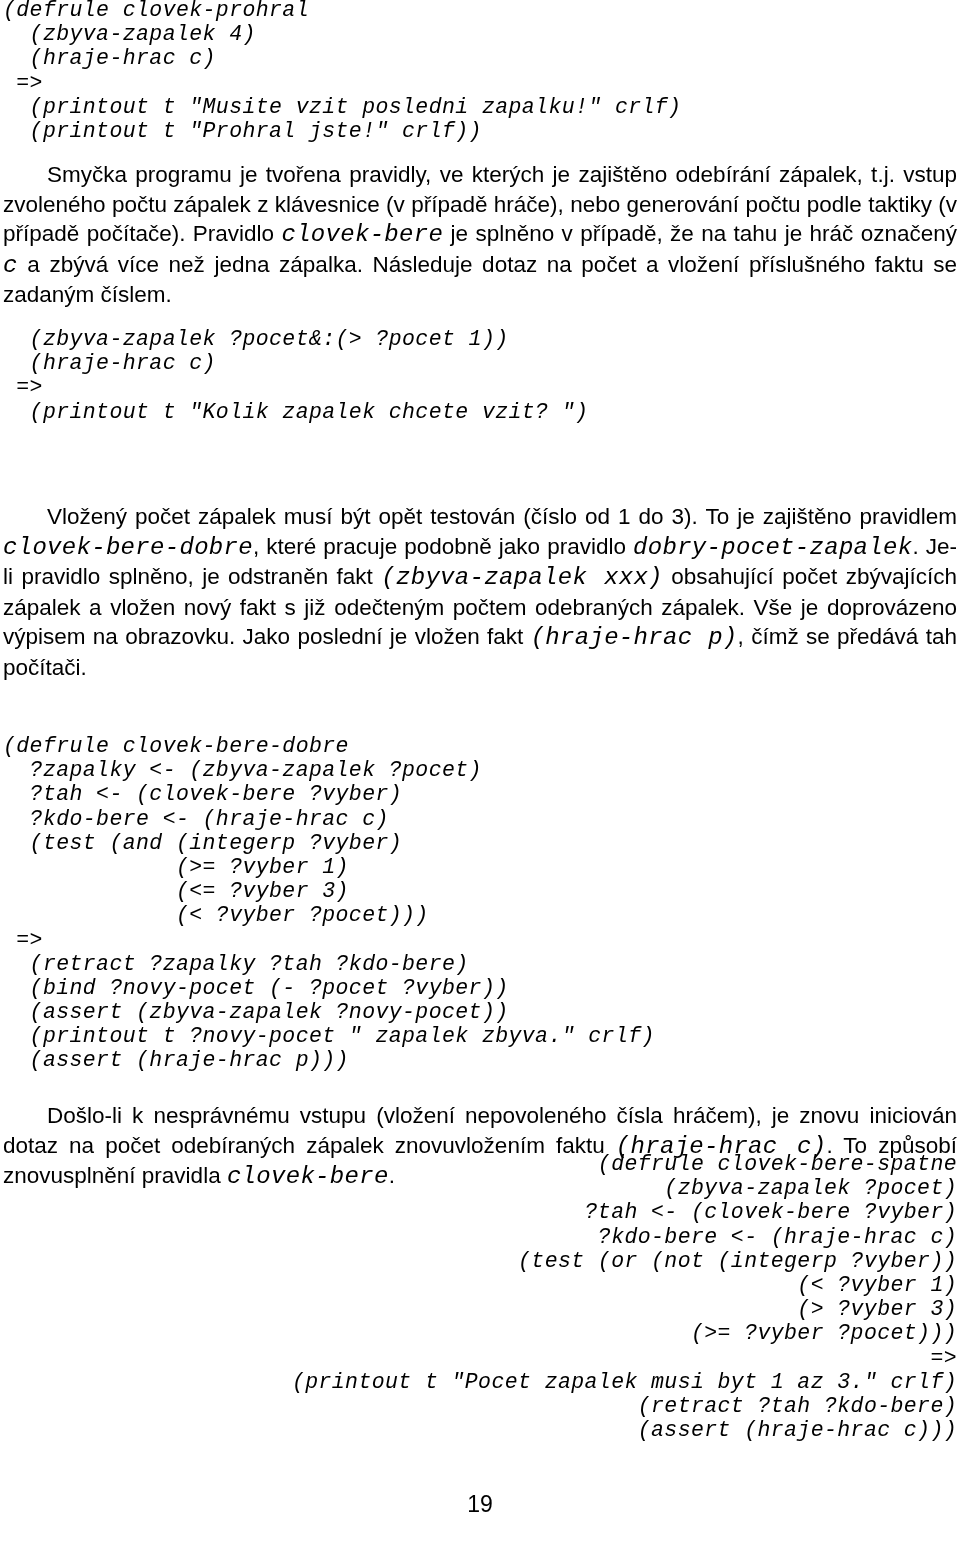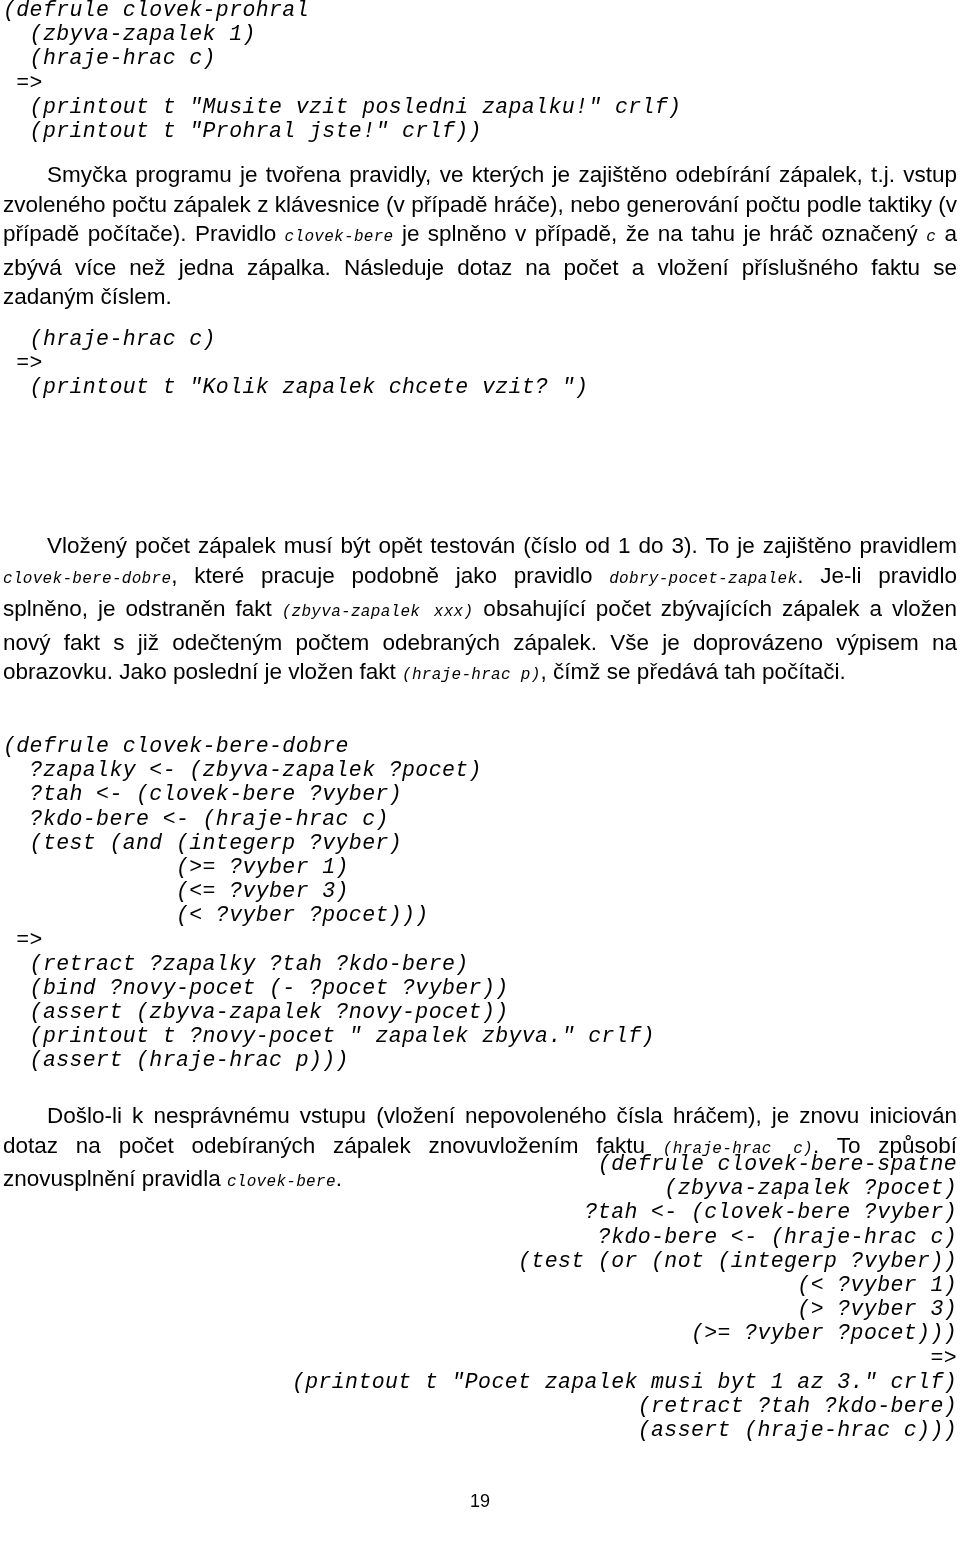--- a/index.html
+++ b/index.html
@@ -51,53 +51,53 @@
     color: #000000;
     hyphens: manual;
   }
   .para .indent {
     display: inline-block;
     width: 44px;
   }
   .mono {
     font-family: "Liberation Mono", monospace;
     font-style: italic;
-    font-size: 16px;
+    font-size: 24px;
     letter-spacing: 0.3px;
     white-space: pre;
   }
   
   #block-prohral      { position:absolute; left:3px; top:-2px;    width:954px; }
   #para-smycka        { position:absolute; left:3px; top:160px;   width:954px; }
   #block-bere         { position:absolute; left:3px; top:327px;   width:954px; }
-  #para-vlozeny       { position:absolute; left:3px; top:531px;   width:954px; }
+  #para-vlozeny       { position:absolute; left:3px; top:502px;   width:954px; }
   #block-bere-dobre   { position:absolute; left:3px; top:690px;   width:954px;margin-top:44px; }
   #para-doslo         { position:absolute; left:3px; top:1101px;  width:954px; }
   #block-bere-spatne  { position:absolute; left:3px; top:1152px;  width:954px;text-align:right; }
   #page-number {
     position: absolute;
     left: 0;
     top: 1491px;
     width: 960px;
     text-align: center;
     font-family: "Liberation Sans", sans-serif;
-    font-size: 18px;
+    font-size: 23px;
     color: #000000;
   }
 </style>
 </head>
 <body>
 
 <div class="page">
 
-  <pre class="code" id="block-prohral"><span class="code-line">(defrule clovek-prohral</span><span class="code-line">  (zbyva-zapalek 1)</span><span class="code-line">  (hraje-hrac c)</span><span class="code-line"> =&gt;</span><span class="code-line">  (printout t "Musite vzit posledni zapalku!" crlf)</span><span class="code-line">  (printout t "Prohral jste!" crlf))</span></pre>
+  <pre class="code" id="block-prohral"><span class="code-line">(defrule clovek-prohral</span><span class="code-line">  (zbyva-zapalek 4)</span><span class="code-line">  (hraje-hrac c)</span><span class="code-line"> =&gt;</span><span class="code-line">  (printout t "Musite vzit posledni zapalku!" crlf)</span><span class="code-line">  (printout t "Prohral jste!" crlf))</span></pre>
 
   <p class="para" id="para-smycka"><span class="indent"></span><span>Smyčka programu je tvořena pravidly, ve kterých je zajištěno odebírání zápalek, t.j. vstup zvoleného počtu zápalek z klávesnice (v případě hráče), nebo generování počtu podle taktiky (v případě počítače). Pravidlo </span><span class="mono">clovek-bere</span><span> je splněno v případě, že na tahu je hráč označený </span><span class="mono">c</span><span> a zbývá více než jedna zápalka. Následuje dotaz na počet a vložení příslušného faktu se zadaným číslem.</span></p>
 
-  <pre class="code" id="block-bere"><span class="code-line">  (hraje-hrac c)</span><span class="code-line"> =&gt;</span><span class="code-line">  (printout t "Kolik zapalek chcete vzit? ")</span></pre>
+  <pre class="code" id="block-bere"><span class="code-line">  (zbyva-zapalek ?pocet&amp;:(&gt; ?pocet 1))</span><span class="code-line">  (hraje-hrac c)</span><span class="code-line"> =&gt;</span><span class="code-line">  (printout t "Kolik zapalek chcete vzit? ")</span></pre>
 
   <p class="para" id="para-vlozeny"><span class="indent"></span><span>Vložený počet zápalek musí být opět testován (číslo od 1 do 3). To je zajištěno pravidlem </span><span class="mono">clovek-bere-dobre</span><span>, které pracuje podobně jako pravidlo </span><span class="mono">dobry-pocet-zapalek</span><span>. Je-li pravidlo splněno, je odstraněn fakt </span><span class="mono">(zbyva-zapalek xxx)</span><span> obsahující počet zbývajících zápalek a vložen nový fakt s již odečteným počtem odebraných zápalek. Vše je doprovázeno výpisem na obrazovku. Jako poslední je vložen fakt </span><span class="mono">(hraje-hrac p)</span><span>, čímž se předává tah počítači.</span></p>
 
   <pre class="code" id="block-bere-dobre"><span class="code-line">(defrule clovek-bere-dobre</span><span class="code-line">  ?zapalky &lt;- (zbyva-zapalek ?pocet)</span><span class="code-line">  ?tah &lt;- (clovek-bere ?vyber)</span><span class="code-line">  ?kdo-bere &lt;- (hraje-hrac c)</span><span class="code-line">  (test (and (integerp ?vyber)</span><span class="code-line">             (&gt;= ?vyber 1)</span><span class="code-line">             (&lt;= ?vyber 3)</span><span class="code-line">             (&lt; ?vyber ?pocet)))</span><span class="code-line"> =&gt;</span><span class="code-line">  (retract ?zapalky ?tah ?kdo-bere)</span><span class="code-line">  (bind ?novy-pocet (- ?pocet ?vyber))</span><span class="code-line">  (assert (zbyva-zapalek ?novy-pocet))</span><span class="code-line">  (printout t ?novy-pocet " zapalek zbyva." crlf)</span><span class="code-line">  (assert (hraje-hrac p)))</span></pre>
 
   <p class="para" id="para-doslo"><span class="indent"></span><span>Došlo-li k nesprávnému vstupu (vložení nepovoleného čísla hráčem), je znovu iniciován dotaz na počet odebíraných zápalek znovuvložením faktu </span><span class="mono">(hraje-hrac c)</span><span>. To způsobí znovusplnění pravidla </span><span class="mono">clovek-bere</span><span>.</span></p>
 
   <pre class="code" id="block-bere-spatne"><span class="code-line">(defrule clovek-bere-spatne</span><span class="code-line">  (zbyva-zapalek ?pocet)</span><span class="code-line">  ?tah &lt;- (clovek-bere ?vyber)</span><span class="code-line">  ?kdo-bere &lt;- (hraje-hrac c)</span><span class="code-line">  (test (or (not (integerp ?vyber))</span><span class="code-line">            (&lt; ?vyber 1)</span><span class="code-line">            (&gt; ?vyber 3)</span><span class="code-line">            (&gt;= ?vyber ?pocet)))</span><span class="code-line"> =&gt;</span><span class="code-line">  (printout t "Pocet zapalek musi byt 1 az 3." crlf)</span><span class="code-line">  (retract ?tah ?kdo-bere)</span><span class="code-line">  (assert (hraje-hrac c)))</span></pre>
 
   <div id="page-number">19</div>

